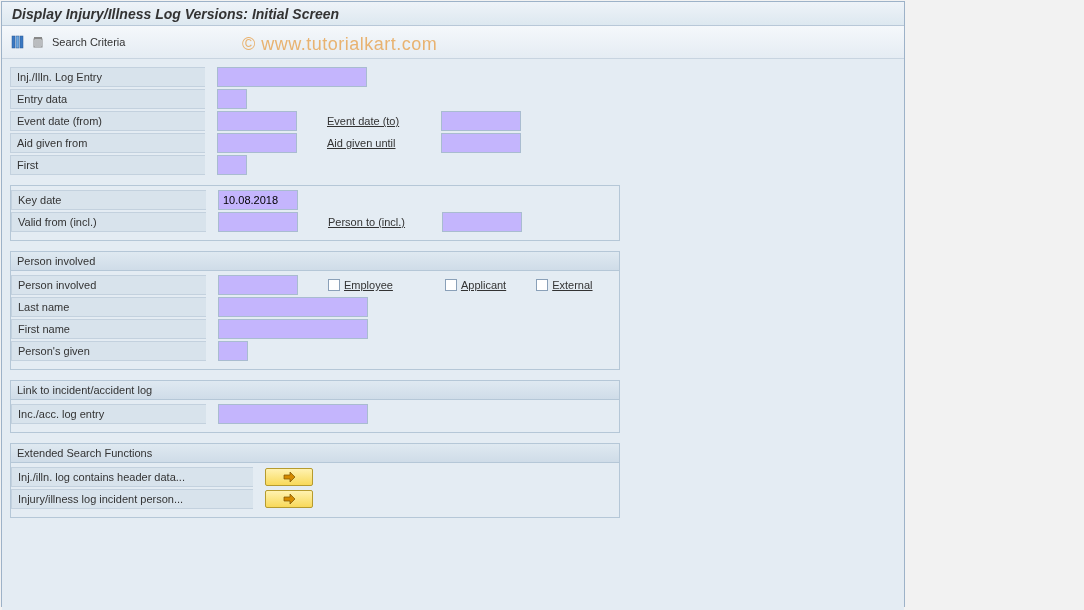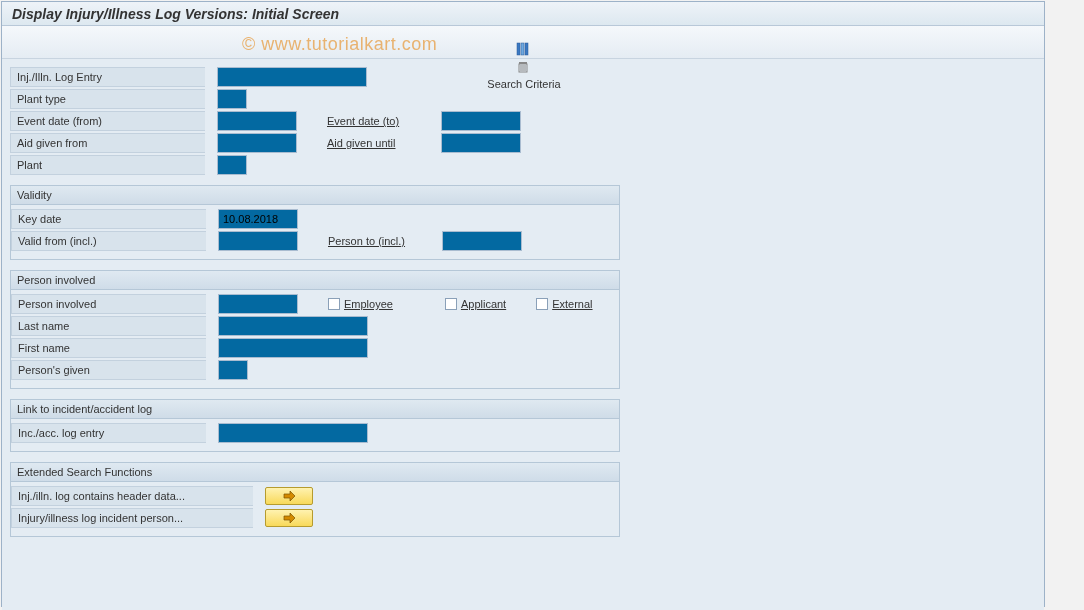--- a/index.html
+++ b/index.html
@@ -5,21 +5,21 @@
     * { box-sizing: border-box; margin: 0; padding: 0; }
     body {
       font-family: Arial, Helvetica, sans-serif;
       font-size: 11px;
       background: #f2f2f2;
       width: 1084px;
       height: 610px;
       overflow: hidden;
     }
     .app {
-      width: 1044px;
+      width: 904px;
       height: 606px;
       background: #e8eef4;
       border: 1px solid #9db2c8;
       margin: 1px;
       position: relative;
     }
     .titlebar {
       background: linear-gradient(to bottom, #eef3f8, #dde8f0);
       border-bottom: 1px solid #b8c8d8;
       padding: 4px 10px 3px;
@@ -29,21 +29,20 @@
       color: #333;
     }
     .toolbar {
       background: linear-gradient(to bottom, #f5f8fb, #e5ecf3);
       border-bottom: 1px solid #c8d4e0;
       padding: 16px 8px;
       display: flex;
       align-items: center;
       gap: 4px;
       height: 24px;
-      flex-direction: column;
     }
     .toolbar .icon-btn {
       width: 16px; height: 16px;
       display: inline-flex; align-items:center; justify-content:center;
       cursor: pointer;
     }
     .toolbar-label { font-size: 11px; color: #333; margin-left: 2px; }
     .content {
       padding: 8px 8px 8px 8px;
       background: #e4ecf3;
@@ -57,21 +56,21 @@
       border: 1px solid #c3d1de;
       border-right: none;
       padding: 2px 6px;
       font-size: 11px;
       color: #333;
       height: 20px;
       display: flex;
       align-items: center;
     }
     .field {
-      background: #0369a1;
+      background: #c4b5fd;
       border: 1px solid #a9bcd0;
       height: 20px;
       font-size: 11px;
       padding: 2px 4px;
     }
     .field.w150 { width: 150px; }
     .field.w80  { width: 80px; }
     .field.w30  { width: 30px; }
     .gap-label {
       width: 120px;
@@ -163,43 +162,42 @@
   <div class="watermark">© www.tutorialkart.com</div>
 
   <div class="content">
 
     <div class="top-block">
       <div class="row">
         <div class="label">Inj./Illn. Log Entry</div>
         <input class="field w150" value="" style="">
       </div>
       <div class="row">
-        <div class="label">Plant type</div>
+        <div class="label">Entry data</div>
         <input class="field w30" value="" style="">
       </div>
       <div class="row">
         <div class="label">Event date (from)</div>
         <input class="field w80" value="" style="">
         <div class="gap-label">Event date (to)</div>
         <input class="field w80" value="" style="">
       </div>
       <div class="row">
         <div class="label">Aid given from</div>
         <input class="field w80" value="" style="">
         <div class="gap-label">Aid given until</div>
         <input class="field w80" value="" style="">
       </div>
       <div class="row">
-        <div class="label">Plant</div>
+        <div class="label">First</div>
         <input class="field w30" value="" style="">
       </div>
     </div>
 
     <div class="grp">
-      <div class="grp-hdr">Validity</div>
       <div class="grp-body">
         <div class="row">
           <div class="label">Key date</div>
           <input class="field w80" value="10.08.2018" style="">
         </div>
         <div class="row">
           <div class="label">Valid from (incl.)</div>
           <input class="field w80" value="" style="">
           <div class="gap-label">Person to (incl.)</div>
           <input class="field w80" value="" style="">

